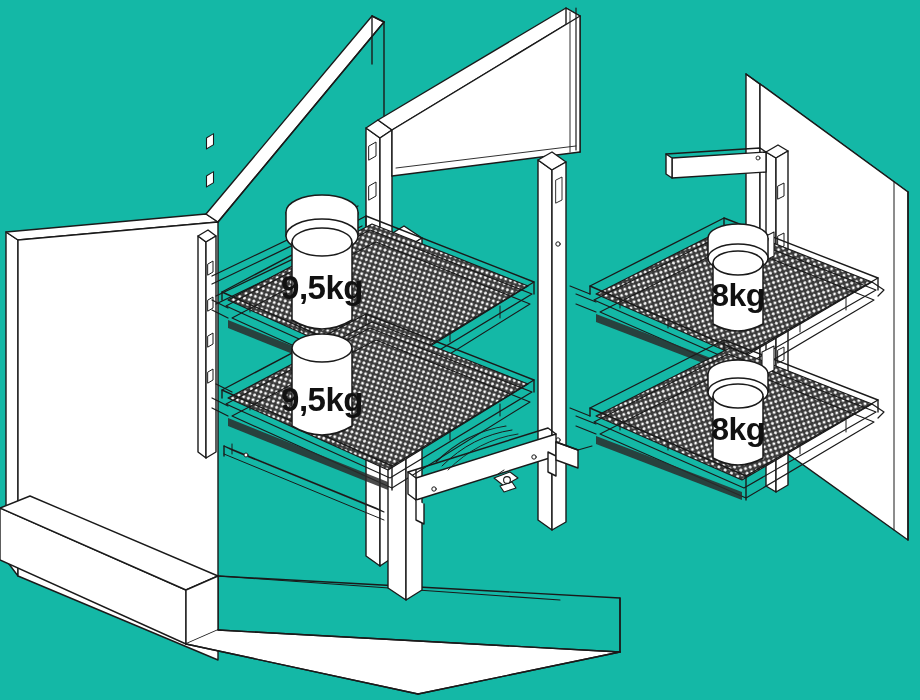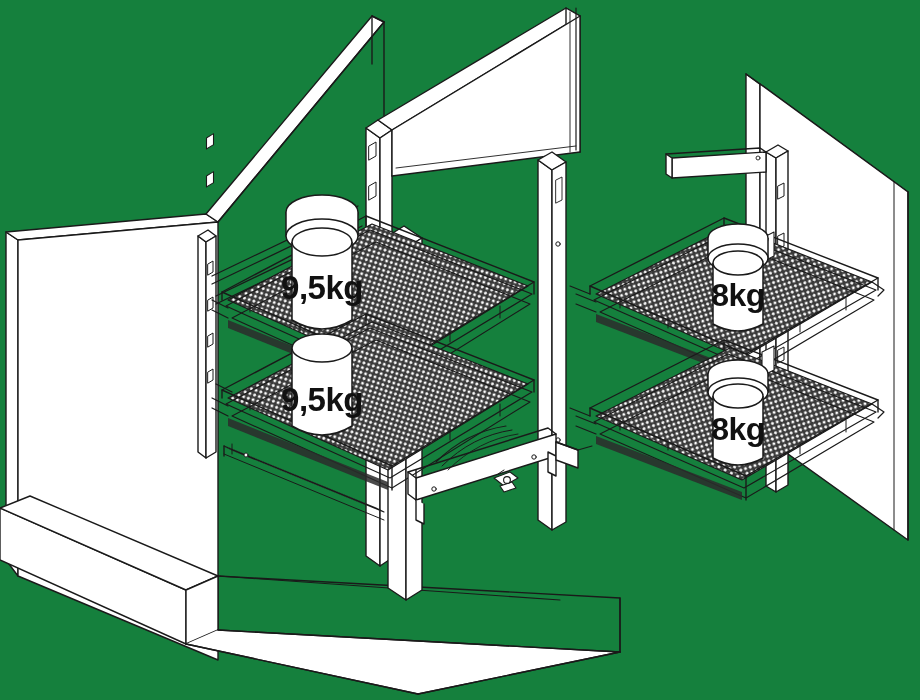--- a/index.html
+++ b/index.html
@@ -2,21 +2,21 @@
 <html><head>
 <meta charset="utf-8">
 <title>Cabinet Pull-Out Load Capacity Diagram</title>
 <style>
   html,body{margin:0;padding:0;background:#ffffff;}
   body{
     width:920px;height:700px;overflow:hidden;
     font-family:"Liberation Sans", sans-serif;
     position:relative;
   }
-  #stage{position:relative;width:920px;height:700px;background:#15803d;}
+  #stage{position:relative;width:920px;height:700px;background:#14b8a6;}
   #stage svg{display:block;position:absolute;top:0;left:0;}
   .wlabel{
     font-family:"Liberation Sans", sans-serif;
     font-weight:700;
     fill:#111111;
     text-anchor:middle;
     dominant-baseline:middle;
     letter-spacing:-0.5px;
   }
 </style>

